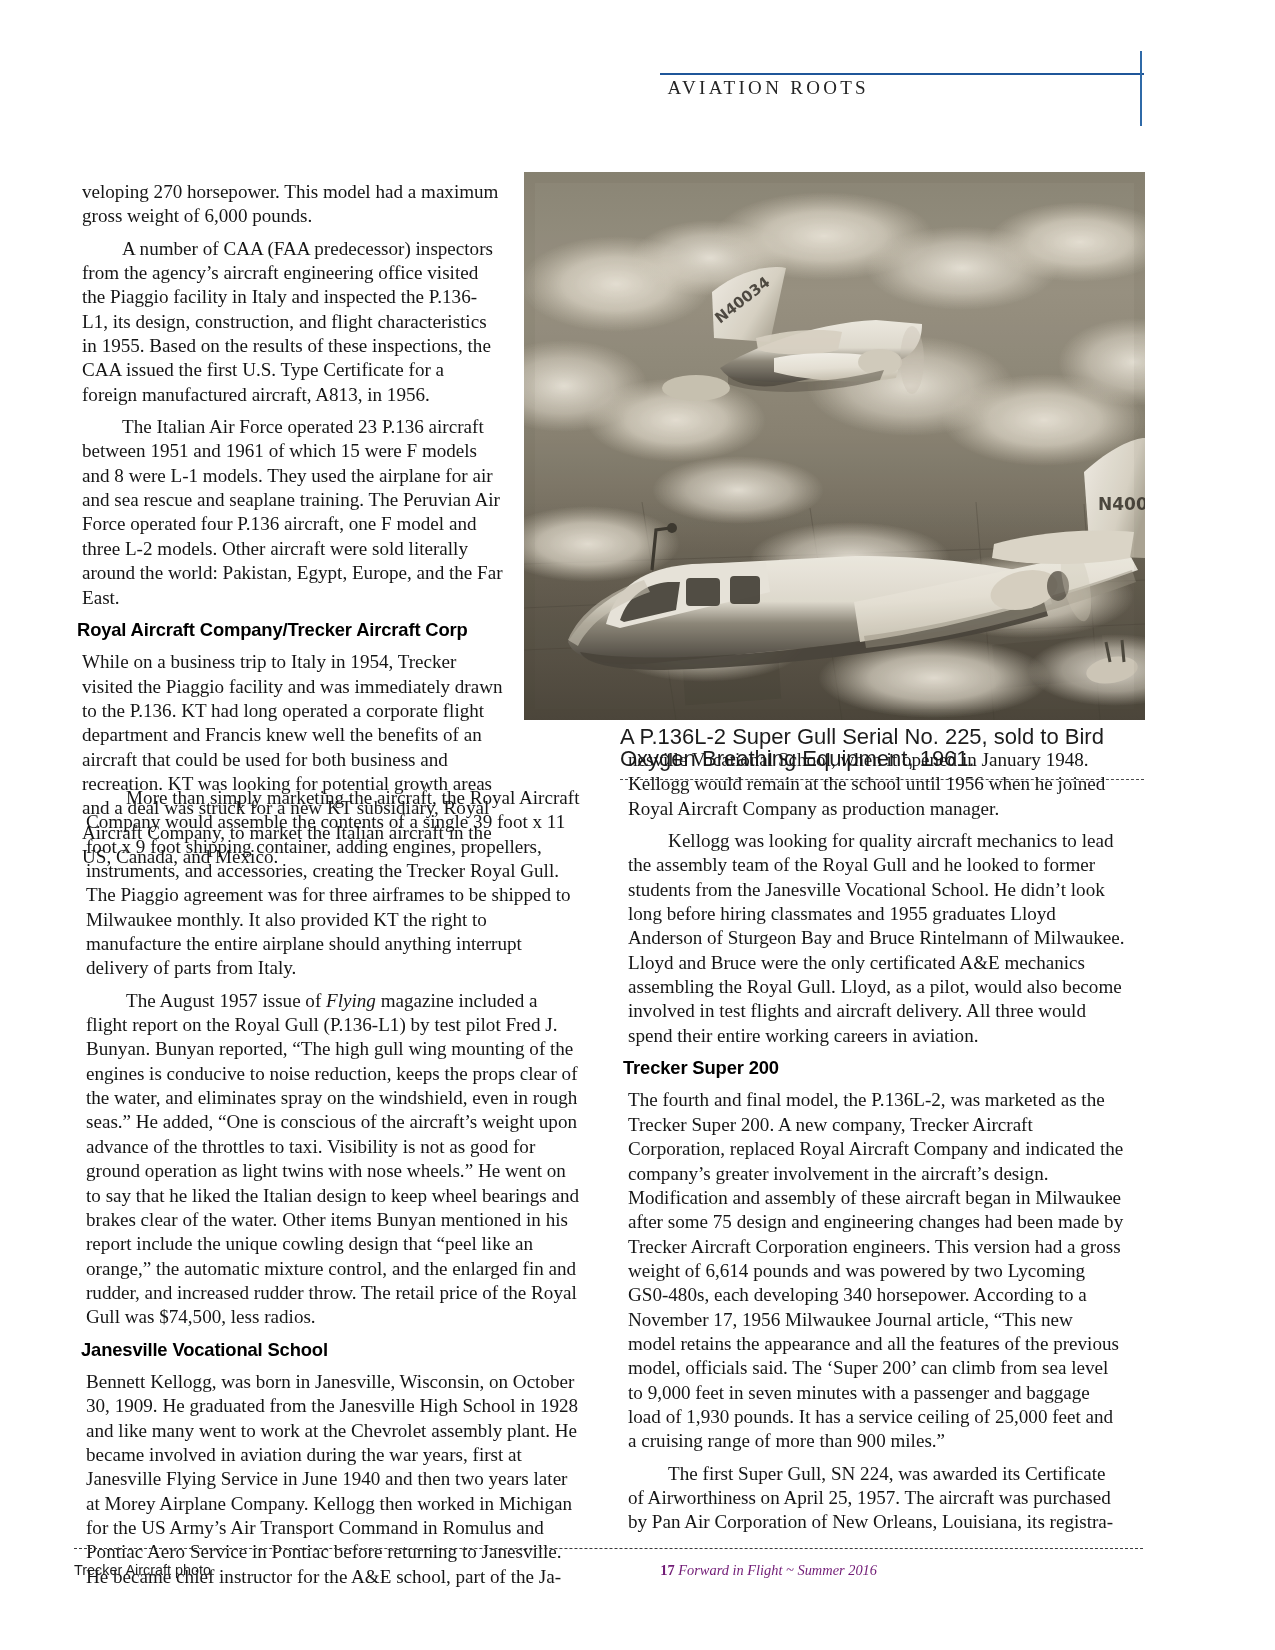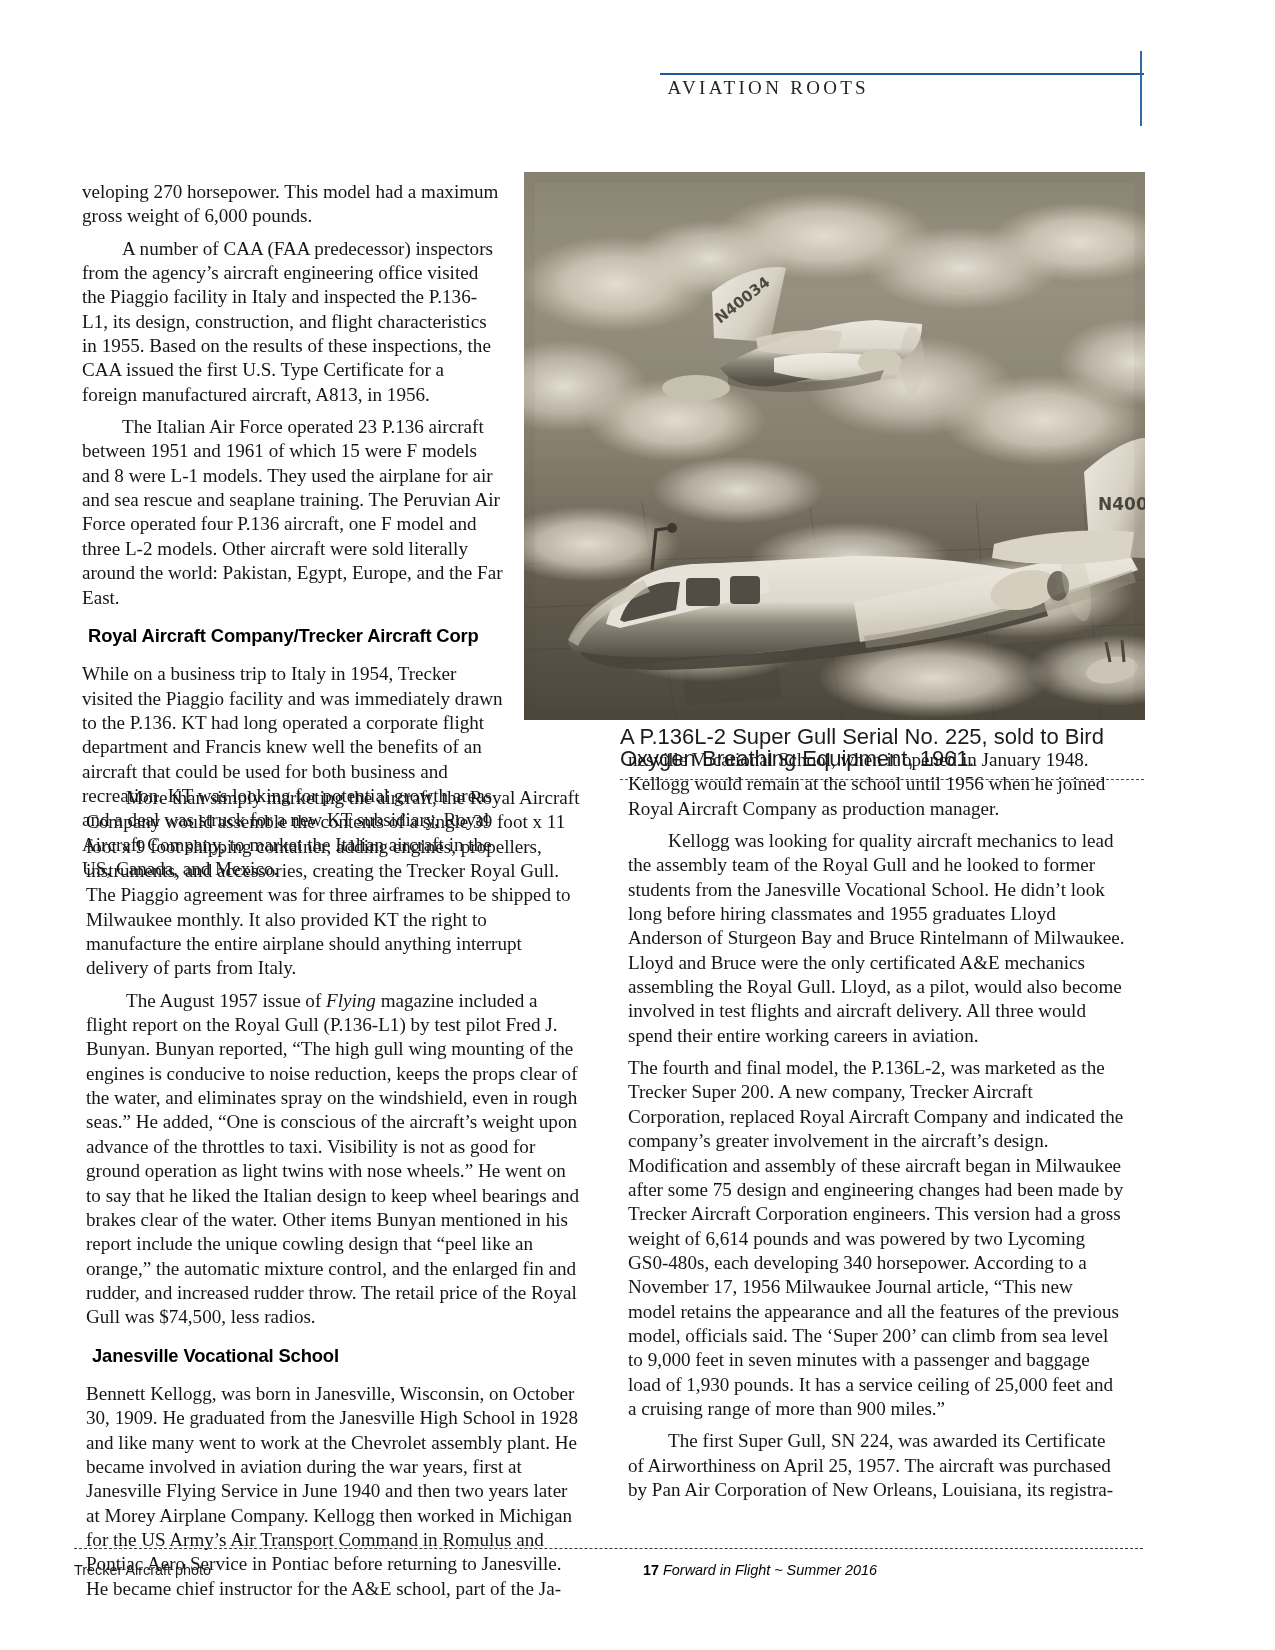--- a/index.html
+++ b/index.html
@@ -64,21 +64,21 @@
     hyphens: none;
   }
   .body-col p {
     margin: 8px;
     text-indent: 0;
   }
   .body-col p.indent {
     text-indent: 2.1em;
   }
   h2.subhead {
-    margin: 14px;
+    margin: 3px;
     font-family: "Liberation Sans", "DejaVu Sans", sans-serif;
     font-size: 18.4px;
     font-weight: bold;
     line-height: 24.35px;
     color: #000000;
     letter-spacing: -0.15px;
   }
   .gap-before {
     margin-top: 19px;
   }
@@ -149,23 +149,23 @@
     top: 1562px;
     font-family: "Liberation Sans", "DejaVu Sans", sans-serif;
     font-size: 14.4px;
     color: #1c1c1c;
     text-align: center;
   }
   .footer-right {
     position: absolute;
     right: 132px;
     top: 1562px;
-    font-family: Liberation Sans, sans-serif;
+    font-family: Liberation Serif, serif;
     font-size: 14.4px;
-    color: #000000;
+    color: #701a75;
     white-space: nowrap;
   }
   .footer-right .pageno {
     font-weight: bold;
     font-style: normal;
   }
   .footer-right .issue {
     font-style: italic;
   }
 </style>
@@ -347,20 +347,21 @@
     <p class="indent">
       <span>The August 1957 issue of <i>Flying</i> magazine included a flight report on the Royal Gull (P.136-L1) by test pilot Fred J. Bunyan. Bunyan reported, “The high gull wing mounting of the engines is conducive to noise reduction, keeps the props clear of the water, and eliminates spray on the windshield, even in rough seas.” He added, “One is conscious of the aircraft’s weight upon advance of the throttles to taxi. Visibility is not as good for ground operation as light twins with nose wheels.” He went on to say that he liked the Italian design to keep wheel bearings and brakes clear of the water. Other items Bunyan mentioned in his report include the unique cowling design that “peel like an orange,” the automatic mixture control, and the enlarged fin and rudder, and increased rudder throw. The retail price of the Royal Gull was $74,500, less radios.</span>
     </p>
     <h2 class="subhead gap-before">Janesville Vocational School</h2>
     <p>Bennett Kellogg, was born in Janesville, Wisconsin, on October 30, 1909. He graduated from the Janesville High School in 1928 and like many went to work at the Chevrolet assembly plant. He became involved in aviation during the war years, first at Janesville Flying Service in June 1940 and then two years later at Morey Airplane Company. Kellogg then worked in Michigan for the US Army’s Air Transport Command in Romulus and Pontiac Aero Service in Pontiac before returning to Janesville. He became chief instructor for the A&amp;E school, part of the Ja-</p>
   </div>
 
   <div class="body-col" id="col-lower-right">
     <p>nesville Vocational School, when it opened in January 1948. Kellogg would remain at the school until 1956 when he joined Royal Aircraft Company as production manager.</p>
     <p class="indent">Kellogg was looking for quality aircraft mechanics to lead the assembly team of the Royal Gull and he looked to former students from the Janesville Vocational School. He didn’t look long before hiring classmates and 1955 graduates Lloyd Anderson of Sturgeon Bay and Bruce Rintelmann of Milwaukee. Lloyd and Bruce were the only certificated A&amp;E mechanics assembling the Royal Gull. Lloyd, as a pilot, would also become involved in test flights and aircraft delivery. All three would spend their entire working careers in aviation.</p>
+    <h2 class="subhead gap-before">Trecker Super 200</h2>
     <p>The fourth and final model, the P.136L-2, was marketed as the Trecker Super 200. A new company, Trecker Aircraft Corporation, replaced Royal Aircraft Company and indicated the company’s greater involvement in the aircraft’s design. Modification and assembly of these aircraft began in Milwaukee after some 75 design and engineering changes had been made by Trecker Aircraft Corporation engineers. This version had a gross weight of 6,614 pounds and was powered by two Lycoming GS0-480s, each developing 340 horsepower. According to a November 17, 1956 Milwaukee Journal article, “This new model retains the appearance and all the features of the previous model, officials said. The ‘Super 200’ can climb from sea level to 9,000 feet in seven minutes with a passenger and baggage load of 1,930 pounds. It has a service ceiling of 25,000 feet and a cruising range of more than 900 miles.”</p>
     <p class="indent">The first Super Gull, SN 224, was awarded its Certificate of Airworthiness on April 25, 1957. The aircraft was purchased by Pan Air Corporation of New Orleans, Louisiana, its registra-</p>
   </div>
 
   <div class="footer-rule"></div>
   <div class="footer-left">Trecker Aircraft photo</div>
   <div class="footer-right">
     <span class="pageno">17</span>
     <span class="issue">Forward in Flight ~ Summer 2016</span>
   </div>

